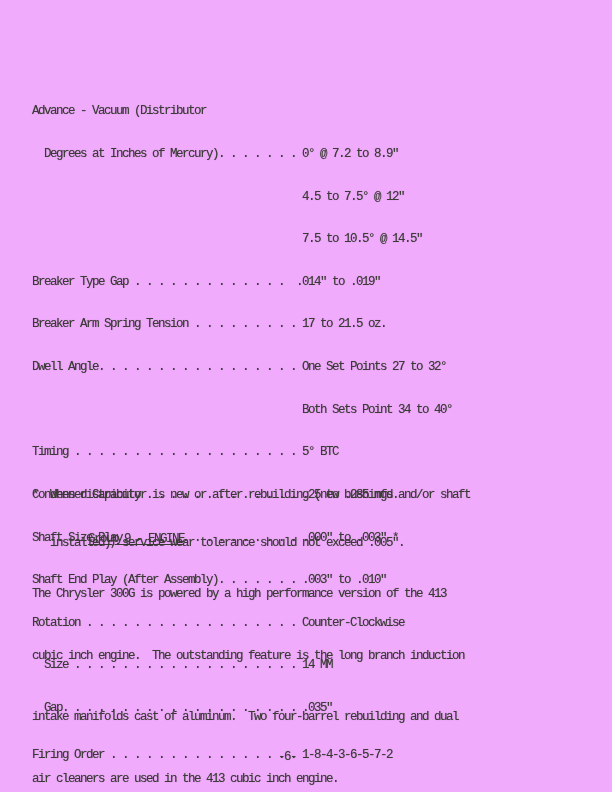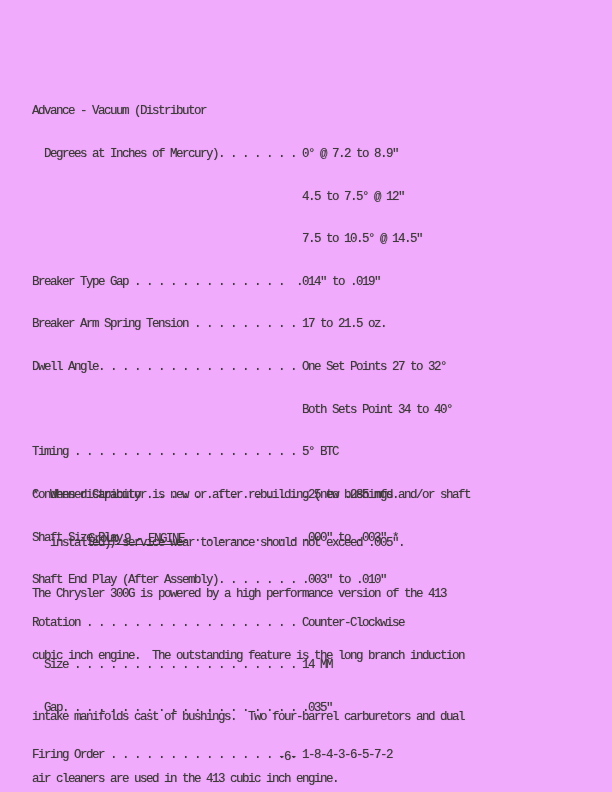--- a/index.html
+++ b/index.html
@@ -92,20 +92,20 @@
     <div>   installed), service wear tolerance should not exceed .005".</div>
   </div>
 
   <div class="section-heading mono">
     <span class="underlined">Group 9 - ENGINE</span>
   </div>
 
   <div class="para-1 mono">
     <div>The Chrysler 300G is powered by a high performance version of the 413</div>
     <div>cubic inch engine.  The outstanding feature is the long branch induction</div>
-    <div>intake manifolds cast of bushings.  Two four-barrel carburetors and dual</div>
+    <div>intake manifolds cast of aluminum.  Two four-barrel rebuilding and dual</div>
     <div>air cleaners are used in the 413 cubic inch engine.</div>
   </div>
 
 
   <div class="page-number mono">-6-</div>
 
 </div>
 
 </body></html>

